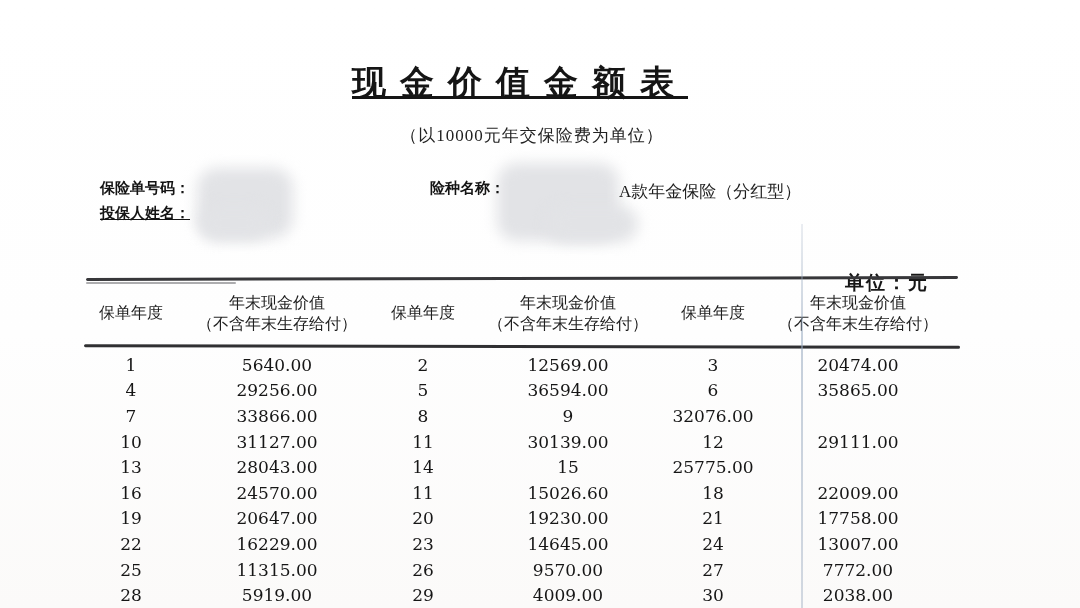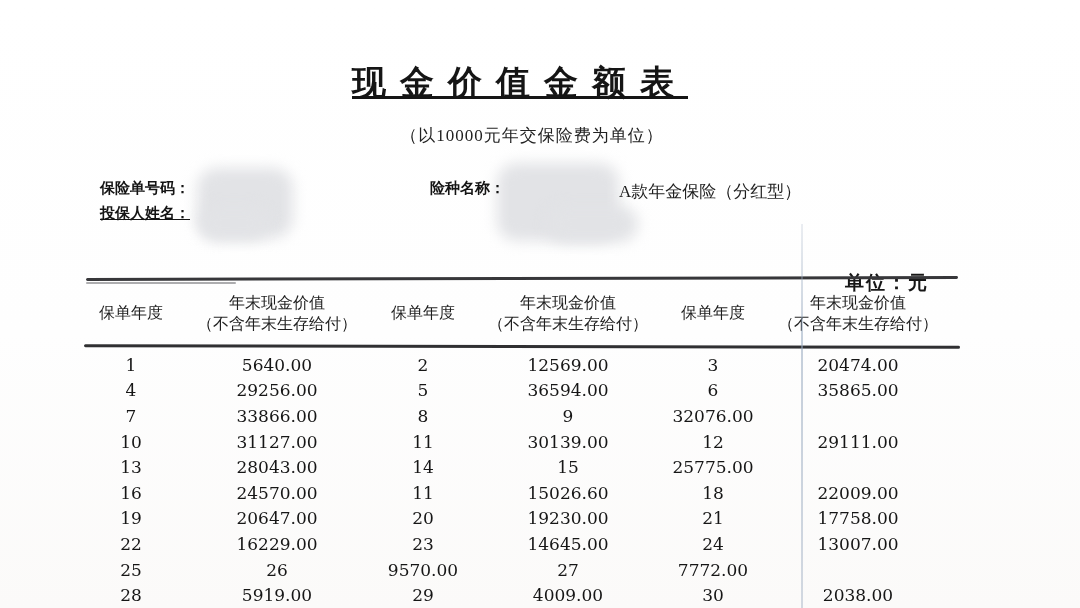--- a/index.html
+++ b/index.html
@@ -150,20 +150,21 @@
         <div class="trow">
           <div class="cell">22</div>
           <div class="cell">16229.00</div>
           <div class="cell">23</div>
           <div class="cell">14645.00</div>
           <div class="cell">24</div>
           <div class="cell">13007.00</div>
         </div>
         <div class="trow">
           <div class="cell">25</div>
+          <div class="cell">11315.00</div>
           <div class="cell">26</div>
           <div class="cell">9570.00</div>
           <div class="cell">27</div>
           <div class="cell">7772.00</div>
         </div>
         <div class="trow">
           <div class="cell">28</div>
           <div class="cell">5919.00</div>
           <div class="cell">29</div>
           <div class="cell">4009.00</div>

